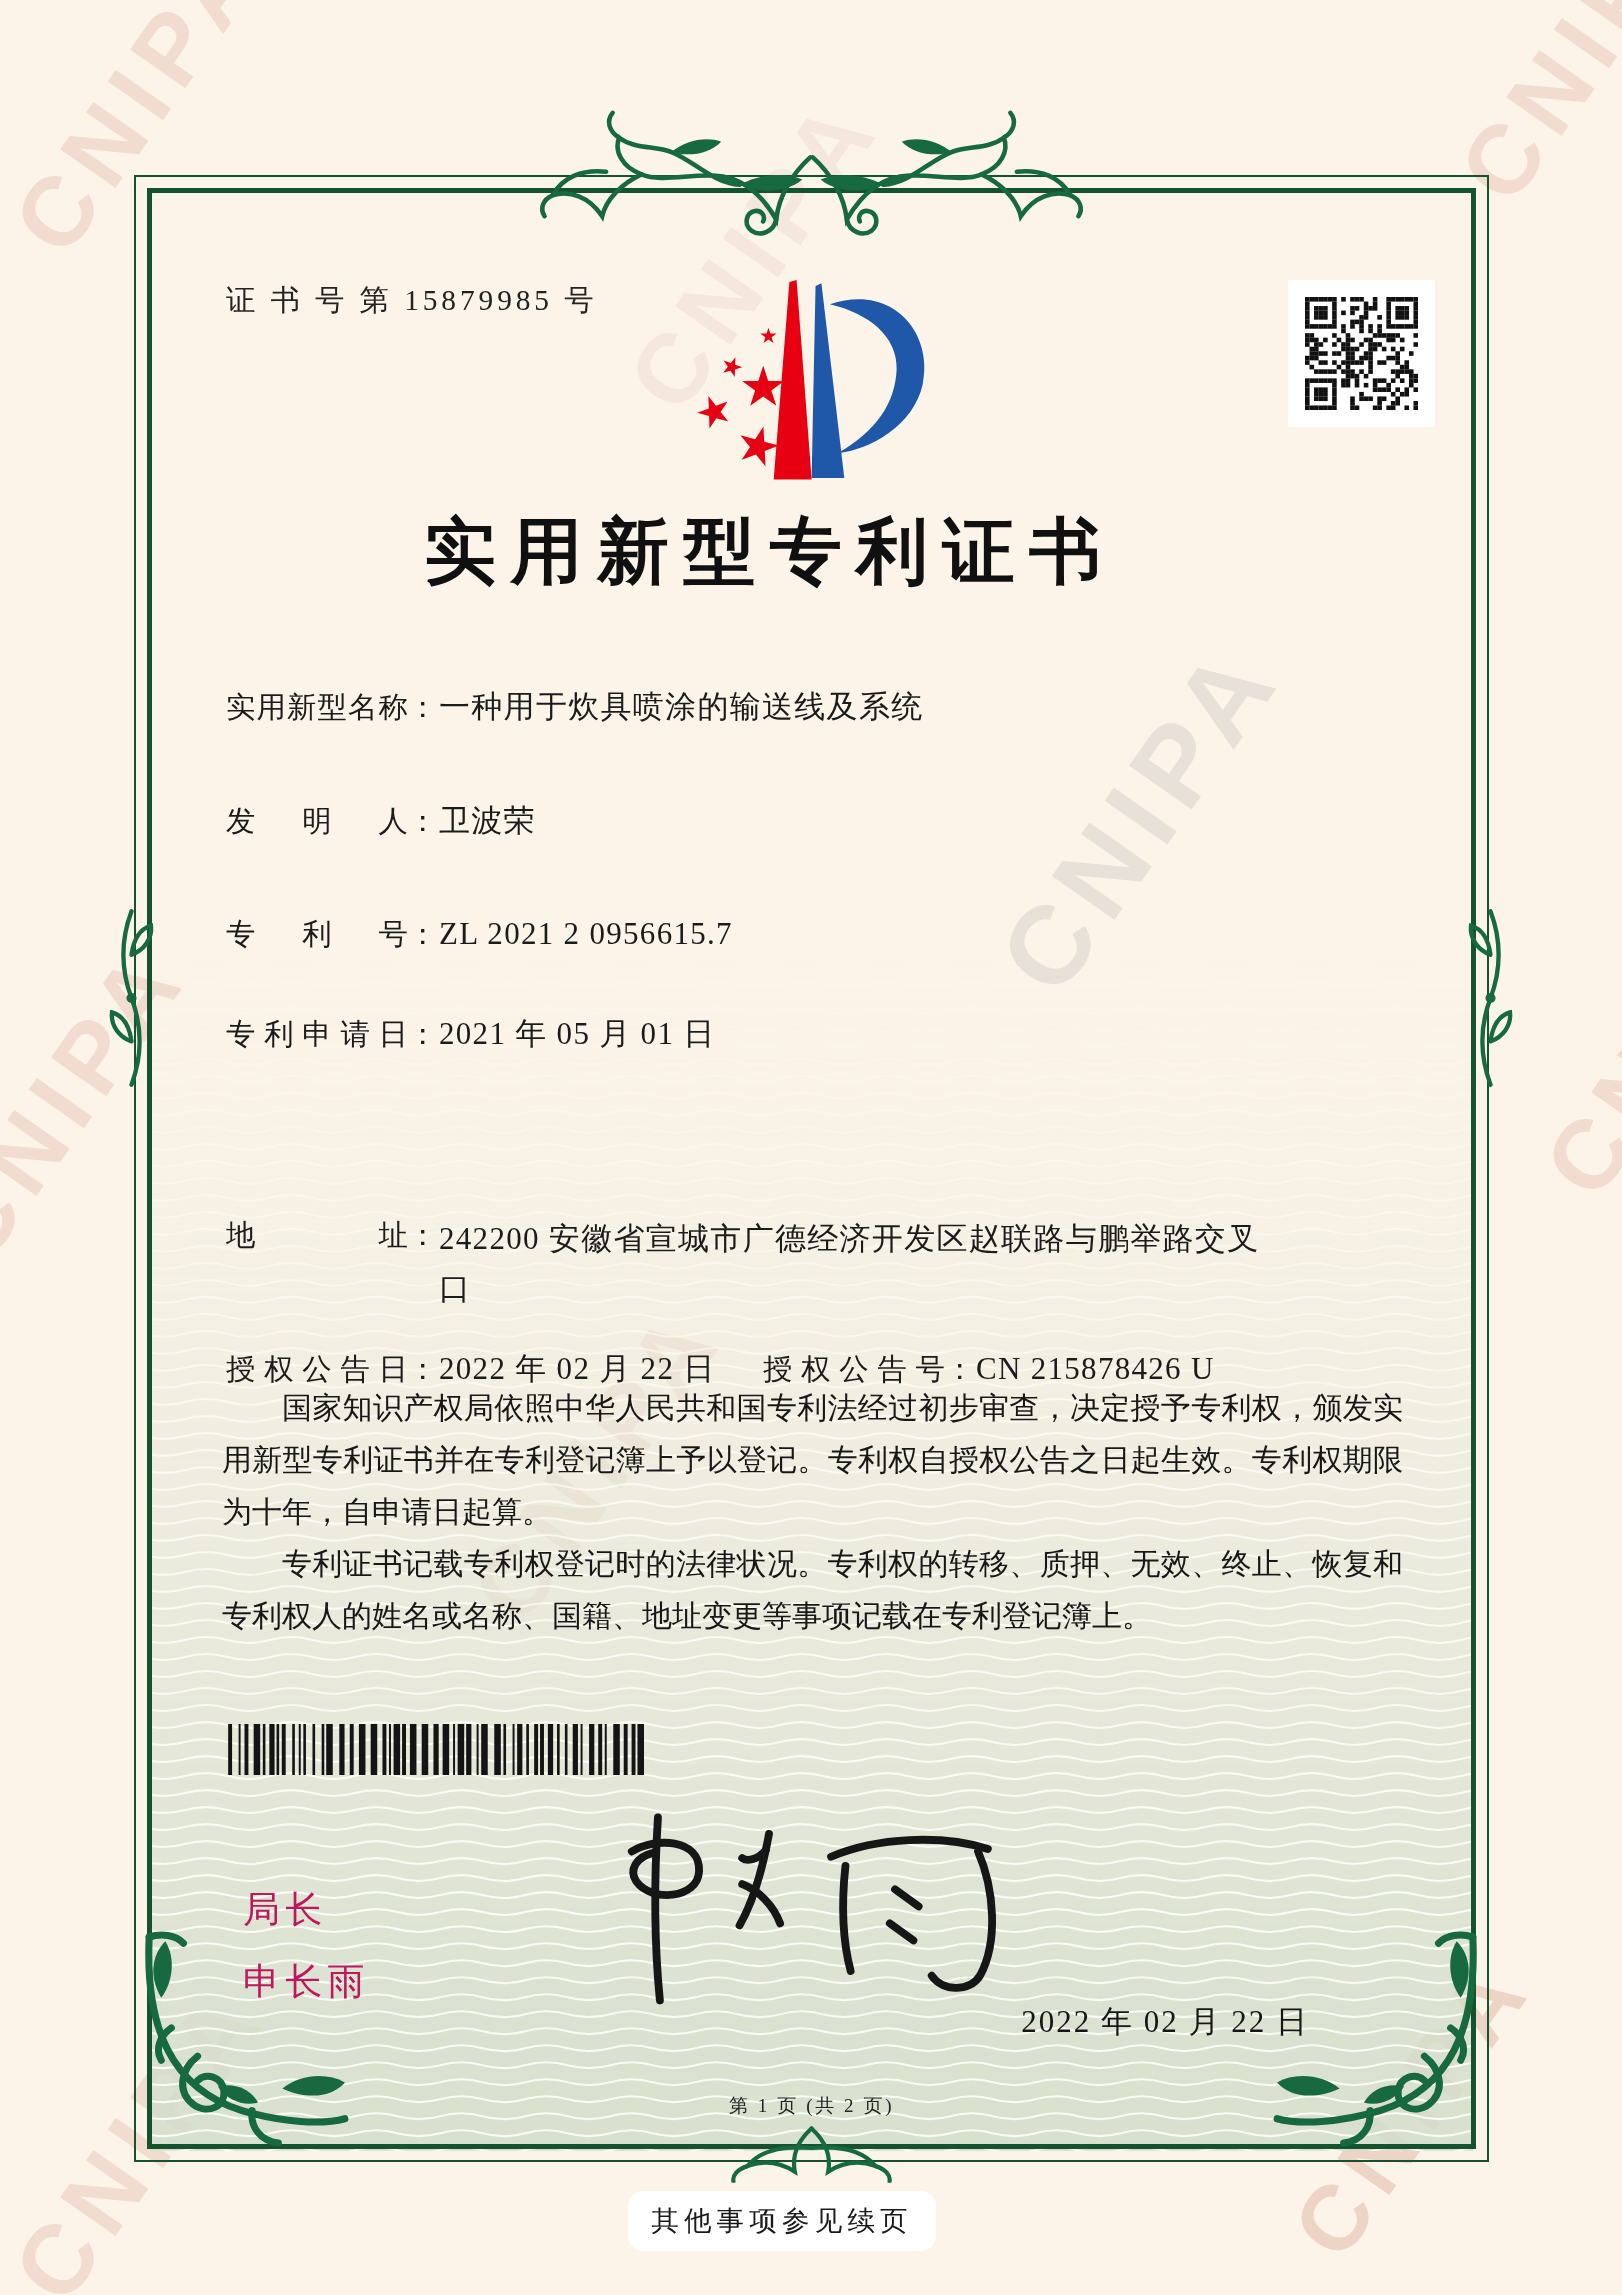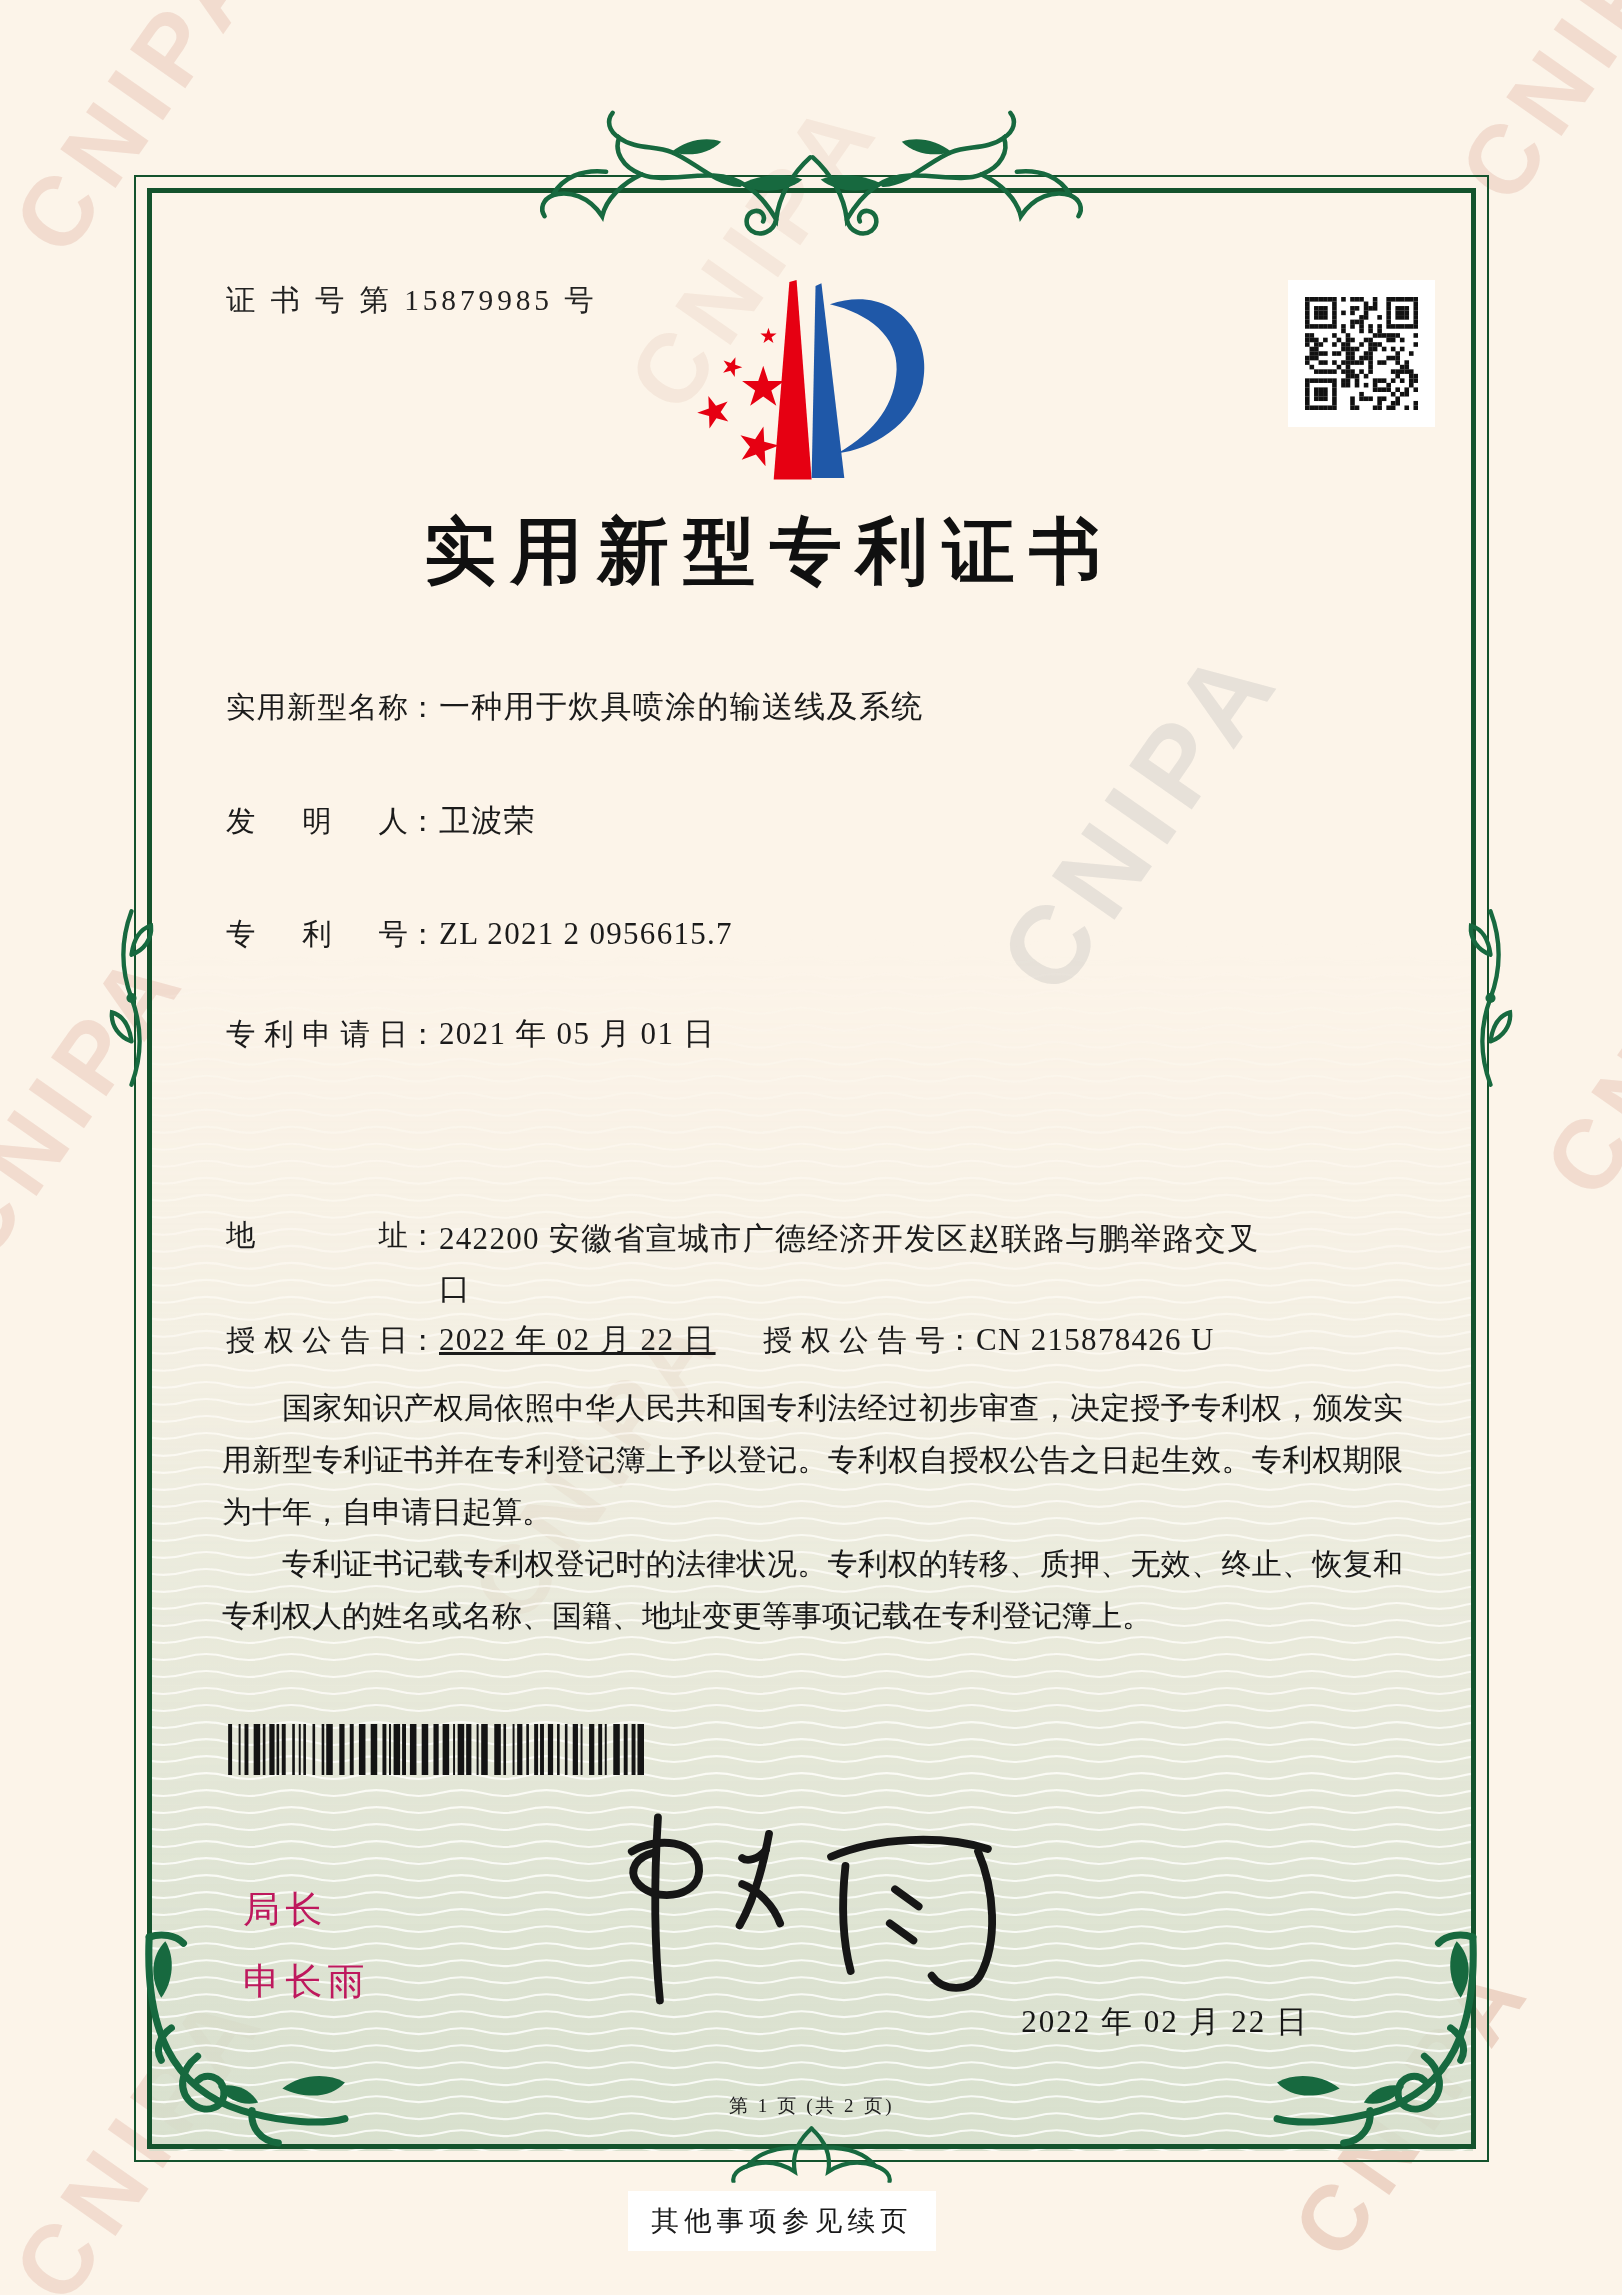--- a/index.html
+++ b/index.html
@@ -43,21 +43,21 @@
   .body-text p{margin:0;text-indent:2em;}
   .barcode{left:228px;top:1724px;}
   .signer{left:243px;font-family:"Liberation Sans","DejaVu Sans",sans-serif;
           font-size:37px;font-weight:500;color:#be185d;letter-spacing:5.2px;}
   .signer.t1{top:1885px;}
   .signer.t2{top:1957px;}
   .signature{left:602px;top:1811px;}
   .issue-date{left:995px;top:2001px;width:340px;text-align:center;font-size:31px;letter-spacing:2px;color:#161616;}
   .page-foot{left:0;top:2093px;width:1623px;text-align:center;font-size:19px;letter-spacing:2.6px;color:#222;}
   .note-band{left:628px;top:2191px;width:308px;height:60px;background:var(--band,#ffffff);
-             text-align:center;line-height:60px;font-size:27.5px;letter-spacing:5.2px;color:#191919;}
+             text-align:center;line-height:60px;font-size:27.5px;letter-spacing:5.2px;color:#191919;border-radius:15px;}
 </style>
 </head>
 <body>
 
 <div class="page" style="--paper: #fcf4e9; --green: #14532d; --orn: #17693f; --logo-red: #e60012; --logo-blue: #1f58a8; --band: #ffffff;">
 
   <svg width="0" height="0" style="position:absolute" aria-hidden="true">
     <defs>
       <symbol id="corner-orn" viewBox="0 0 220 220">
         <g fill="none" stroke="currentColor" stroke-width="7" stroke-linecap="round">
@@ -530,21 +530,21 @@
   </div>
   <div class="cz frow" style="top:913px;">
     <span class="flabel">专利号</span><span class="fcolon">：</span><span class="fvalue">ZL 2021 2 0956615.7</span>
   </div>
   <div class="cz frow" style="top:1013px;">
     <span class="flabel">专利申请日</span><span class="fcolon">：</span><span class="fvalue">2021 年 05 月 01 日</span>
   </div>
   <div class="cz frow" style="top:1214px;">
     <span class="flabel">地址</span><span class="fcolon">：</span><span class="addr-val">242200 安徽省宣城市广德经济开发区赵联路与鹏举路交叉口</span>
   </div>
-  <div class="cz frow" style="top:1319px;text-decoration:underline;">
+  <div class="cz frow" style="top:1348px;">
     <span class="flabel">授权公告日</span><span class="fcolon">：</span><span class="fvalue">2022 年 02 月 22 日</span>
     <span class="grant-right">
       <span class="flabel">授权公告号</span><span class="fcolon">：</span><span class="fvalue">CN 215878426 U</span>
     </span>
   </div>
 
   <div class="cz body-text">
     <p>国家知识产权局依照中华人民共和国专利法经过初步审查，决定授予专利权，颁发实用新型专利证书并在专利登记簿上予以登记。专利权自授权公告之日起生效。专利权期限为十年，自申请日起算。</p>
     <p>专利证书记载专利权登记时的法律状况。专利权的转移、质押、无效、终止、恢复和专利权人的姓名或名称、国籍、地址变更等事项记载在专利登记簿上。</p>
   </div>

